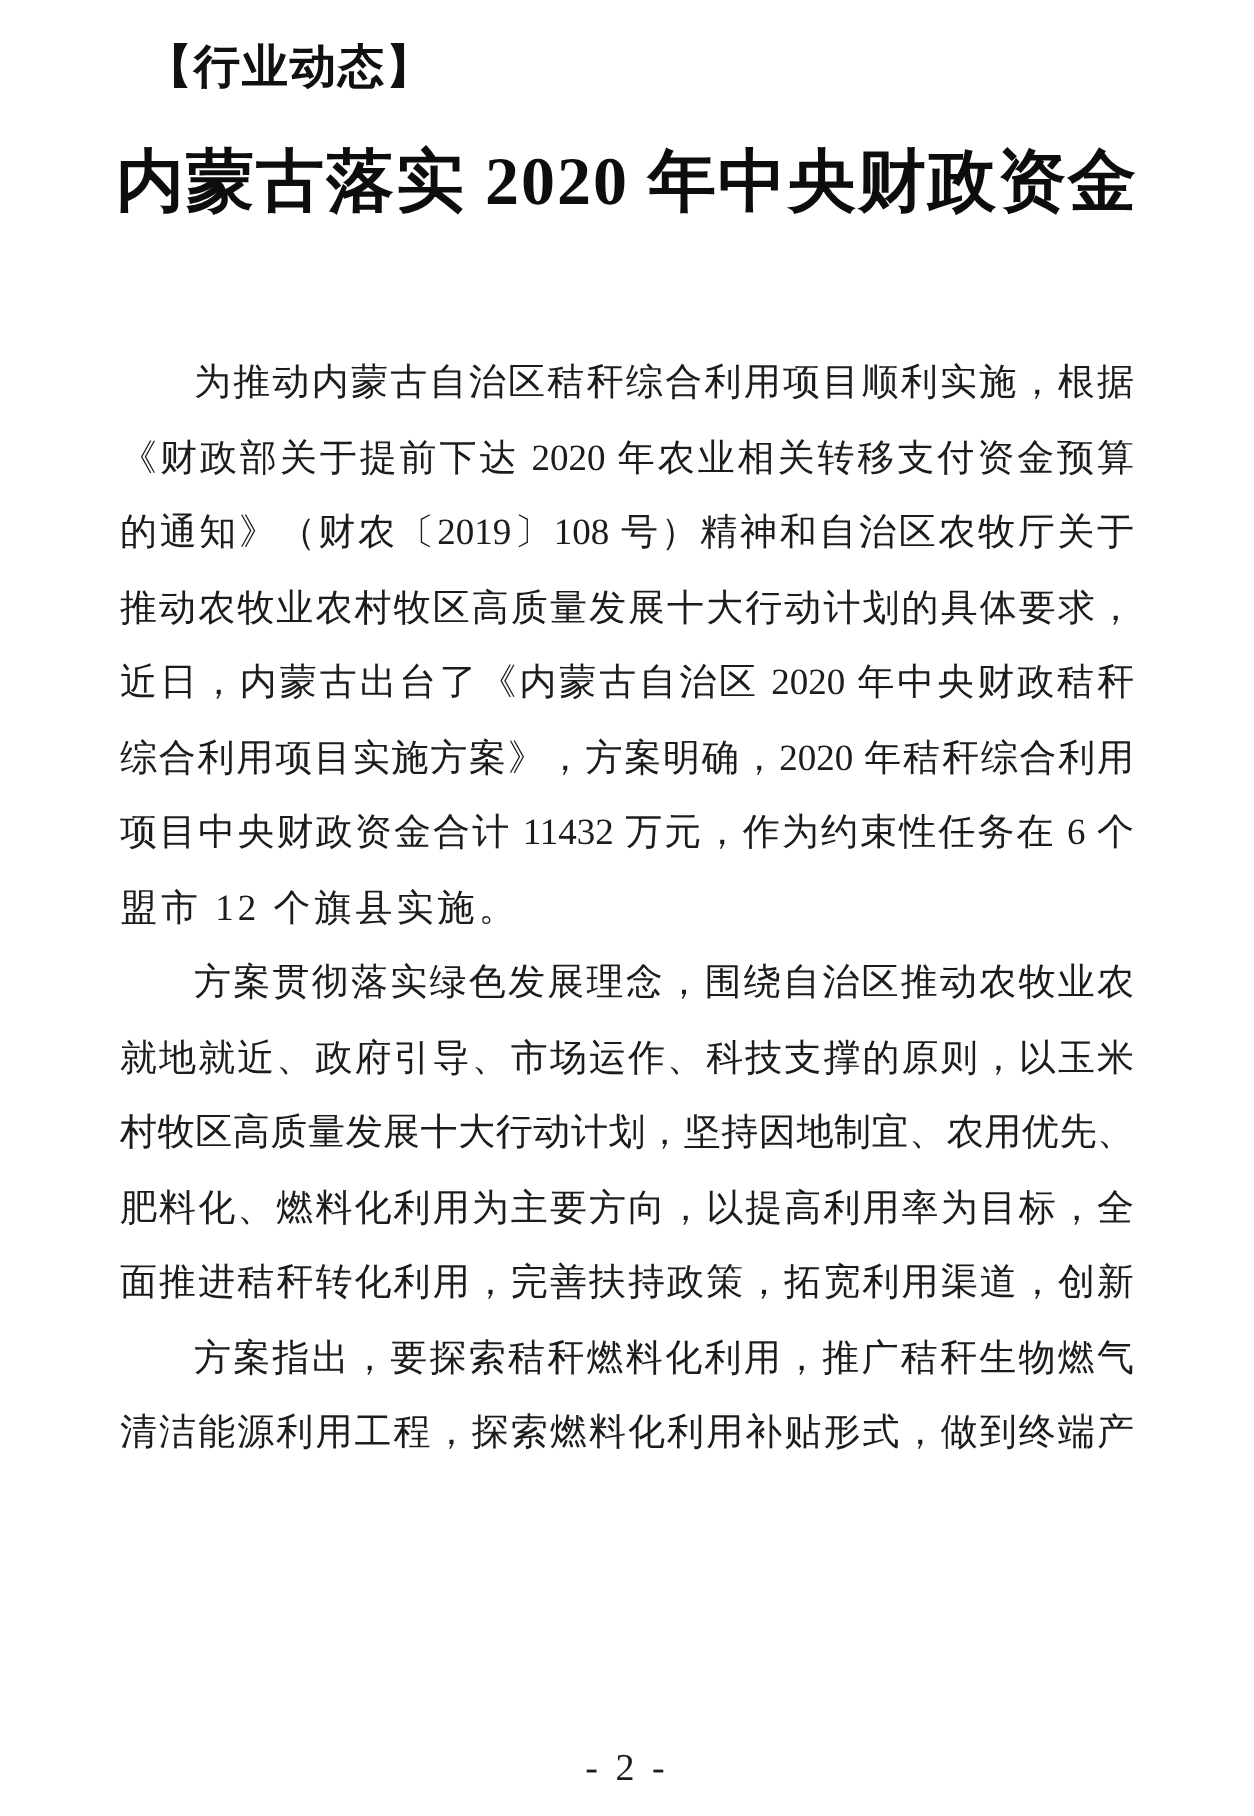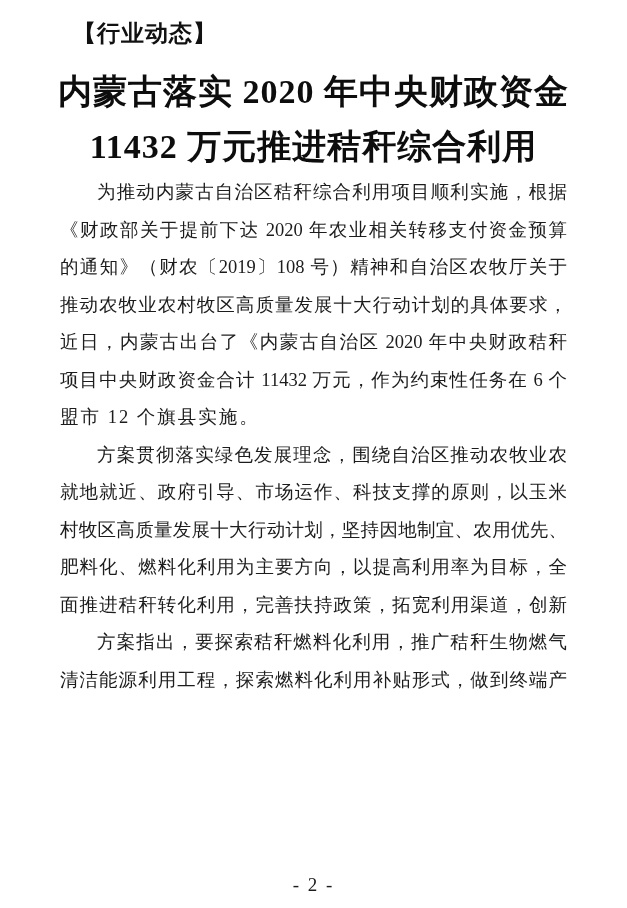--- a/index.html
+++ b/index.html
@@ -71,29 +71,29 @@
   }
 </style>
 </head>
 <body>
 
 <div class="page">
   <div class="kicker">【行业动态】</div>
 
   <div class="title">
     <div class="title-line">内蒙古落实 2020 年中央财政资金</div>
-    <div class="title-line">11432 万元推进秸秆综合利用</div>
   </div>
 
   <div class="body" id="article-body">
       <div class="line indent">为推动内蒙古自治区秸秆综合利用项目顺利实施，根据</div>
       <div class="line">《财政部关于提前下达 2020 年农业相关转移支付资金预算</div>
       <div class="line">的通知》（财农〔2019〕108 号）精神和自治区农牧厅关于</div>
       <div class="line">推动农牧业农村牧区高质量发展十大行动计划的具体要求，</div>
       <div class="line">近日，内蒙古出台了《内蒙古自治区 2020 年中央财政秸秆</div>
+      <div class="line">综合利用项目实施方案》，方案明确，2020 年秸秆综合利用</div>
       <div class="line">项目中央财政资金合计 11432 万元，作为约束性任务在 6 个</div>
       <div class="line short">盟市 12 个旗县实施。</div>
       <div class="line indent">方案贯彻落实绿色发展理念，围绕自治区推动农牧业农</div>
       <div class="line">就地就近、政府引导、市场运作、科技支撑的原则，以玉米</div>
       <div class="line">村牧区高质量发展十大行动计划，坚持因地制宜、农用优先、</div>
       <div class="line">肥料化、燃料化利用为主要方向，以提高利用率为目标，全</div>
       <div class="line">面推进秸秆转化利用，完善扶持政策，拓宽利用渠道，创新</div>
       <div class="line indent">方案指出，要探索秸秆燃料化利用，推广秸秆生物燃气</div>
       <div class="line">清洁能源利用工程，探索燃料化利用补贴形式，做到终端产</div>
     </div>

